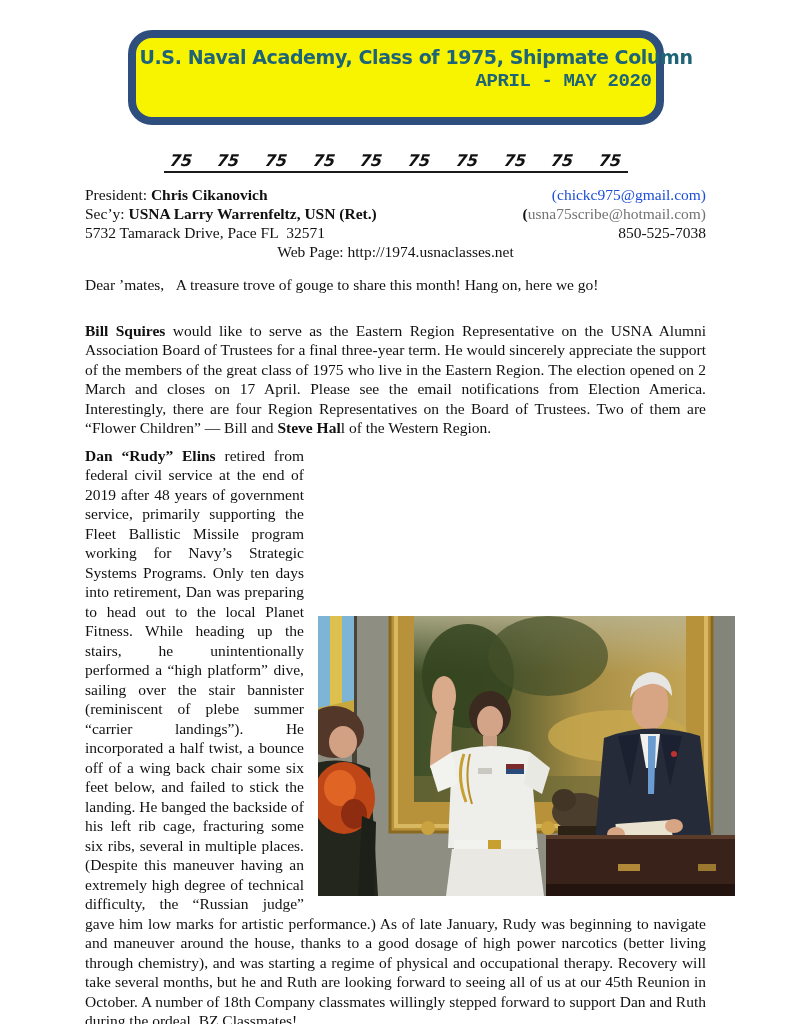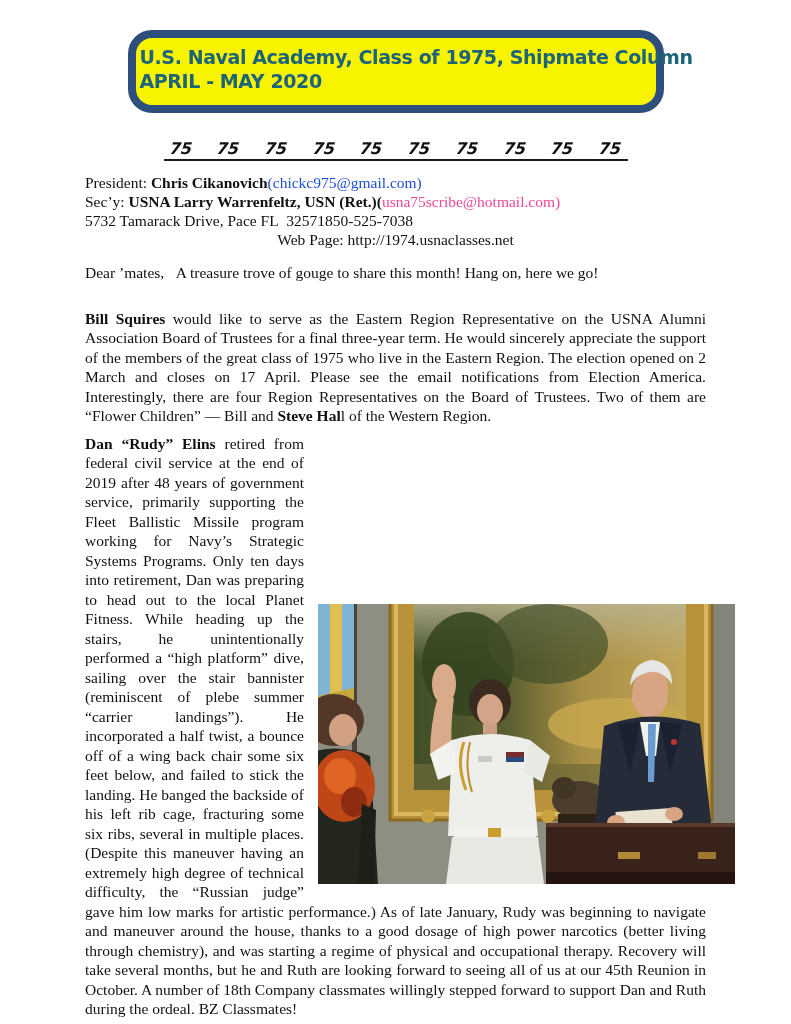--- a/index.html
+++ b/index.html
@@ -12,53 +12,53 @@
   }
   .page{padding:0 85px;}
 
   
   .banner-wrap{display:flex;justify-content:center;margin-top:30px;}
   .banner{
     background:#f8f400;
     border:8px solid #2e4e7e;
     border-radius:24px;
     width:512px;
-    padding:7px 4px 12px 4px;
-    text-align:left;
+    padding:7px 4px 24px 4px;
+    text-align:right;
   }
   .banner .t1,.banner .t2{
     font-family:"DejaVu Sans", sans-serif;
     font-weight:bold;
     color:#1e6478;
     letter-spacing:-0.4px;
     white-space:nowrap;
   }
   .banner .t1{font-size:19px;line-height:24px;}
-  .banner .t2{font-size:19px;line-height:24px;}
+  .banner .t2{font-size:19px;line-height:24px;font-family:Liberation Mono, monospace;}
 
   .seventyfive-row{
     width:452px;
     margin:26px auto 0 auto;
     display:flex;
     justify-content:space-between;
     border-bottom:2px solid #1a1a1a;
     padding:0 6px 1px 6px;
   }
   .seventyfive-row span{
     font-family:"DejaVu Sans", sans-serif;
     font-weight:bold;
     font-style:italic;
     font-size:16px;
     transform:skewX(-6deg);
     color:#111;
   }
 
   
   .contact{margin-top:12px;font-size:15.5px;line-height:19px;}
-  .contact .row{display:flex;justify-content:flex-start;}
+  .contact .row{display:flex;justify-content:space-between;}
   .contact .center{text-align:center;}
   .b{font-weight:bold;}
 
   
   .bodytext{margin-top:14px;font-size:15.5px;line-height:19.5px;}
   .bodytext p{margin:0 0 8px 0;text-align:justify;}
   .bodytext p.greeting{text-align:left;margin-bottom:26px;}
   .caption{
     font-family:"Liberation Sans", sans-serif;
     font-weight:bold;
@@ -102,21 +102,21 @@
     <span>75</span>
   </div>
 
   <div class="contact">
     <div class="row">
       <span><span>President: </span><span class="b">Chris Cikanovich</span></span>
       <span><span style="color: #1d4ed8;">(chickc975@gmail.com)</span></span>
     </div>
     <div class="row">
       <span><span>Sec’y: </span><span class="b">USNA Larry Warrenfeltz, USN (Ret.)</span></span>
-      <span><span class="b">(</span><span style="color: #ec4899;">usna75scribe@hotmail.com)</span></span>
+      <span><span class="b">(</span><span style="color: #737373;">usna75scribe@hotmail.com)</span></span>
     </div>
     <div class="row">
       <span>5732 Tamarack Drive, Pace FL&nbsp;&nbsp;32571</span>
       <span>850-525-7038</span>
     </div>
     <div class="center">Web Page: http://1974.usnaclasses.net</div>
   </div>
 
   <div class="bodytext">
     <p class="greeting">Dear ’mates,&nbsp;&nbsp;&nbsp;A treasure trove of gouge to share this month! Hang on, here we go!</p>

